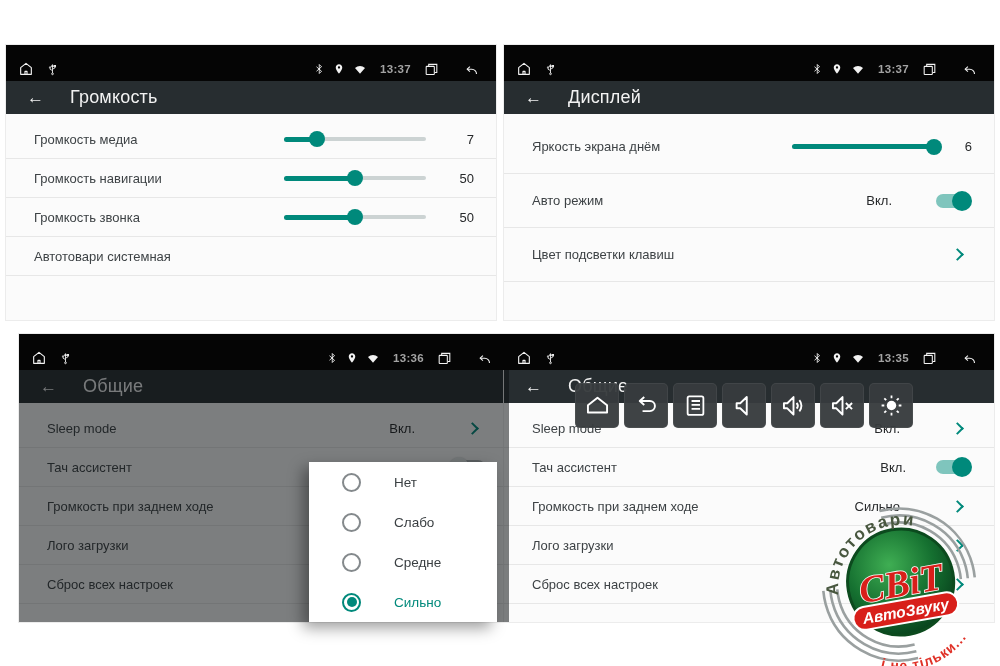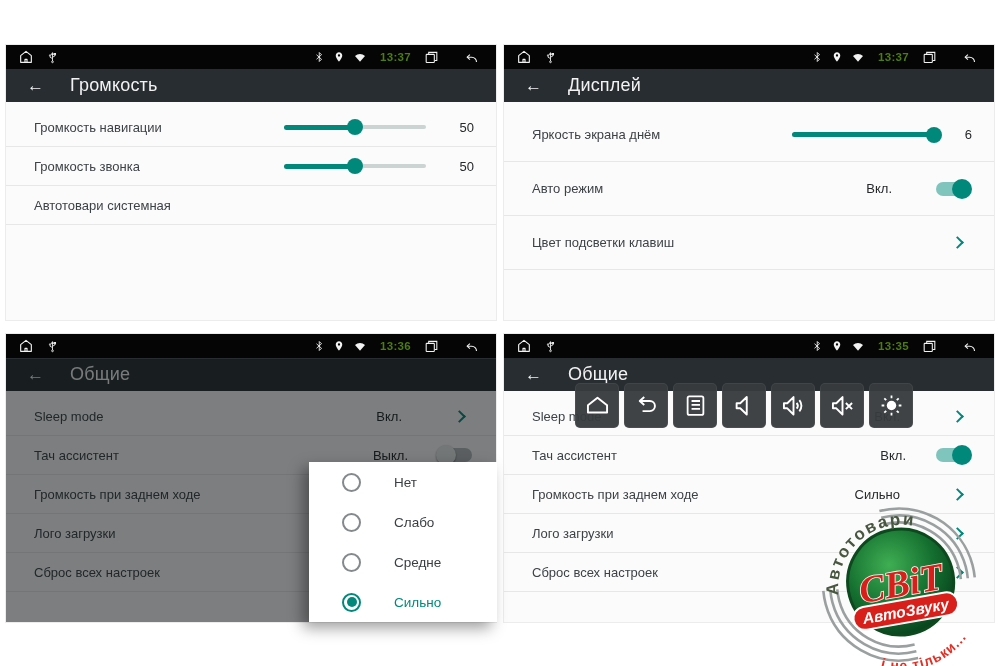--- a/index.html
+++ b/index.html
@@ -1,24 +1,24 @@
 <!DOCTYPE html>
 <html><head>
 <meta charset="utf-8">
 <style>
   html,body{margin:0;padding:0}
   body{width:1000px;height:666px;position:relative;background:#ffffff;overflow:hidden;
        font-family:"Liberation Sans",sans-serif;-webkit-font-smoothing:antialiased}
   .panel{position:absolute;background:#fbfbfb;border:1px solid #ececec;box-sizing:border-box}
   #p-tl{left:5px;top:44px;width:492px;height:277px}
   #p-tr{left:503px;top:44px;width:492px;height:277px}
-  #p-bl{left:5px;top:333px;width:492px;height:290px}
+  #p-bl{left:18px;top:333px;width:492px;height:290px}
   #p-br{left:503px;top:333px;width:492px;height:290px}
 
-  .statusbar{height:24px;background:#050505;display:flex;align-items:center;padding:0 16px 0 12px;color:#4d7c0f;position:relative;z-index:8}
+  .statusbar{height:24px;background:#050505;display:flex;align-items:center;padding:12px 16px 0 12px;color:#a3a3a3;position:relative;z-index:8}
   .sb-left{display:flex;align-items:center;gap:12px}
   .sb-right{margin-left:auto;display:flex;align-items:center;gap:8px}
   .sb-time{font-size:11.5px;font-weight:bold;margin:0 5px;letter-spacing:.3px}
   .sbi{display:block}
   .sb-gap{width:8px}
 
   .titlebar{height:33px;background:#272d30;display:flex;align-items:center;gap:26px;padding-left:21px;color:#f2f2f2}
   .back-glyph{font-size:17px;line-height:1}
   .title{font-size:18px;letter-spacing:.2px}
 
@@ -119,20 +119,31 @@
             <path d="M9.5 7.5 L5 11.5 l4.5 4"></path>
           </svg>
         </span>
     </div>
   </div>
   <div class="titlebar">
     <span class="back-glyph">←</span>
     <span class="title">Громкость</span>
   </div>
   <div class="content">
+    <div class="row">
+      <span class="lbl">Громкость медиа</span>
+      <div class="rright">
+        <div class="slider">
+            <div class="track"></div>
+            <div class="fill" style="width: 23%;"></div>
+            <div class="thumb" style="left: 23%;"></div>
+          </div>
+        <span class="val">7</span>
+      </div>
+    </div>
     <div class="row">
       <span class="lbl">Громкость навигации</span>
       <div class="rright">
         <div class="slider">
             <div class="track"></div>
             <div class="fill" style="width: 50%;"></div>
             <div class="thumb" style="left: 50%;"></div>
           </div>
         <span class="val">50</span>
       </div>

